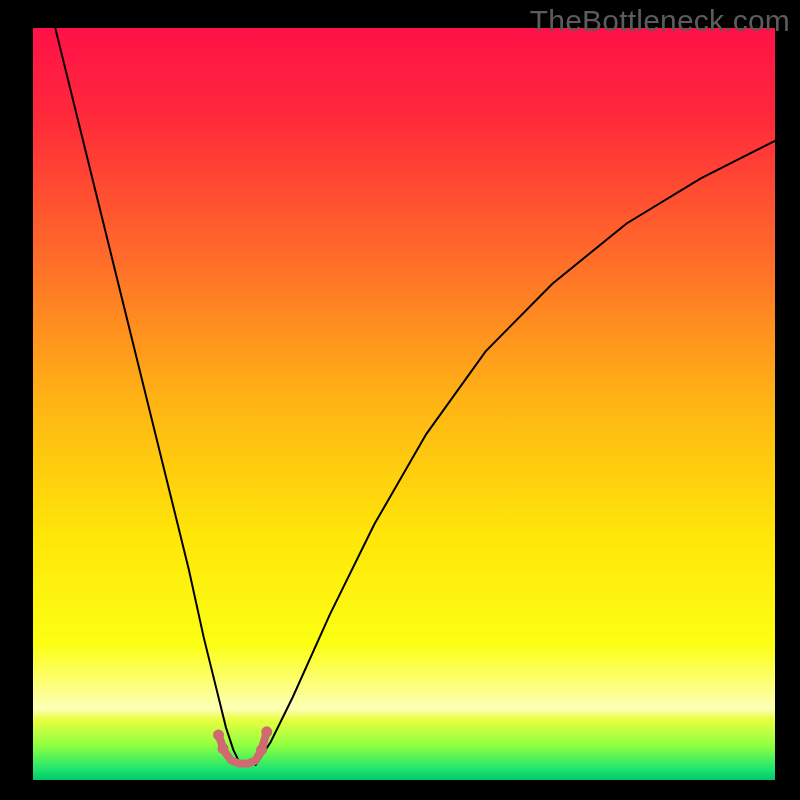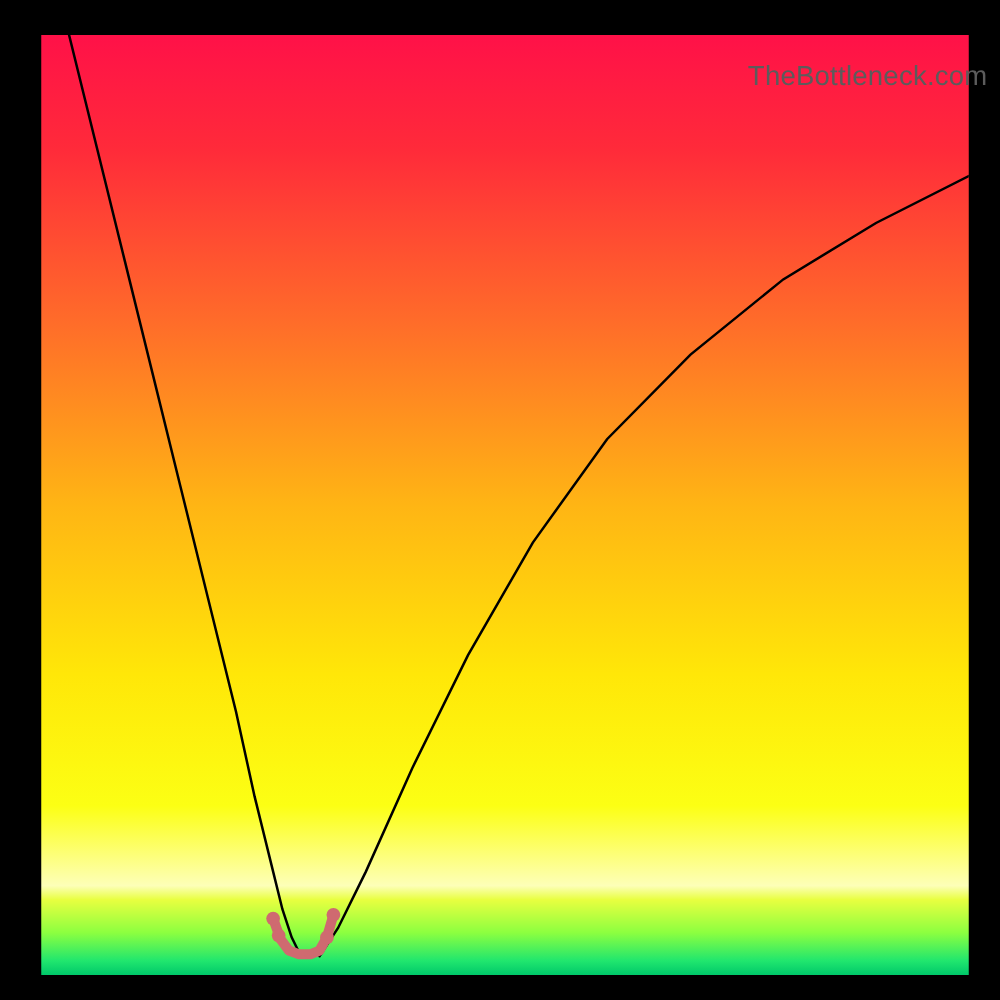--- a/index.html
+++ b/index.html
@@ -15,25 +15,24 @@
     position: relative;
     width: 800px;
     height: 800px;
     background: #000;
   }
   .watermark {
     position: absolute;
     top: 4px;
     right: 10px;
     color: #5c5c5c;
-    font-size: 22px;
+    font-size: 30px;
     font-weight: 500;
     letter-spacing: 0.2px;
     z-index: 5;
-    margin-top: 44px;
   }
   svg {
     position: absolute;
     top: 0;
     left: 0;
   }
 </style>
 </head>
 <body>
 

